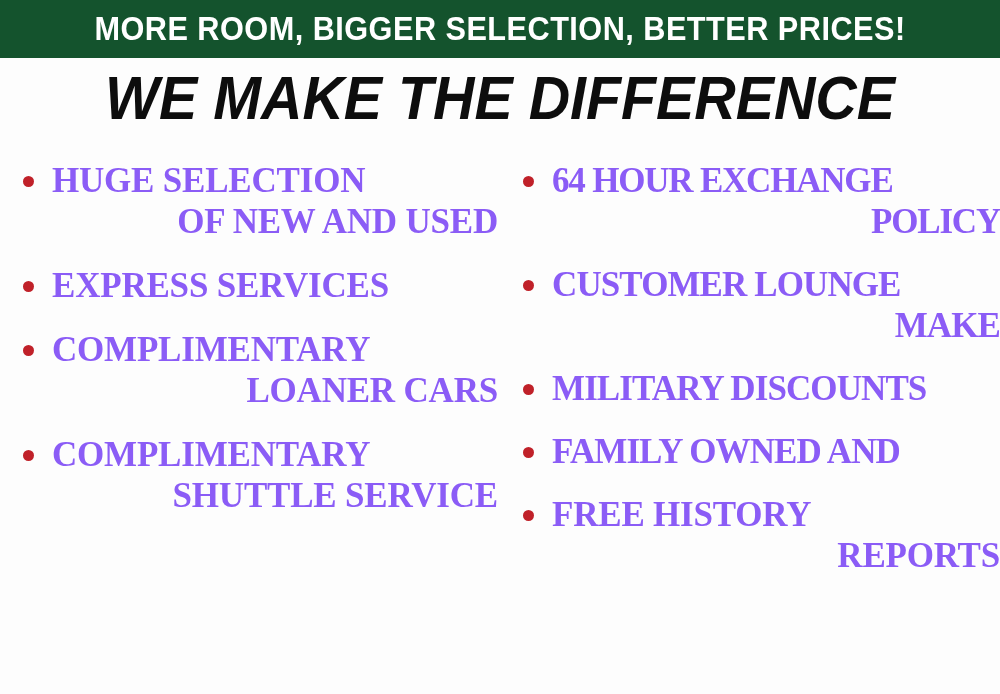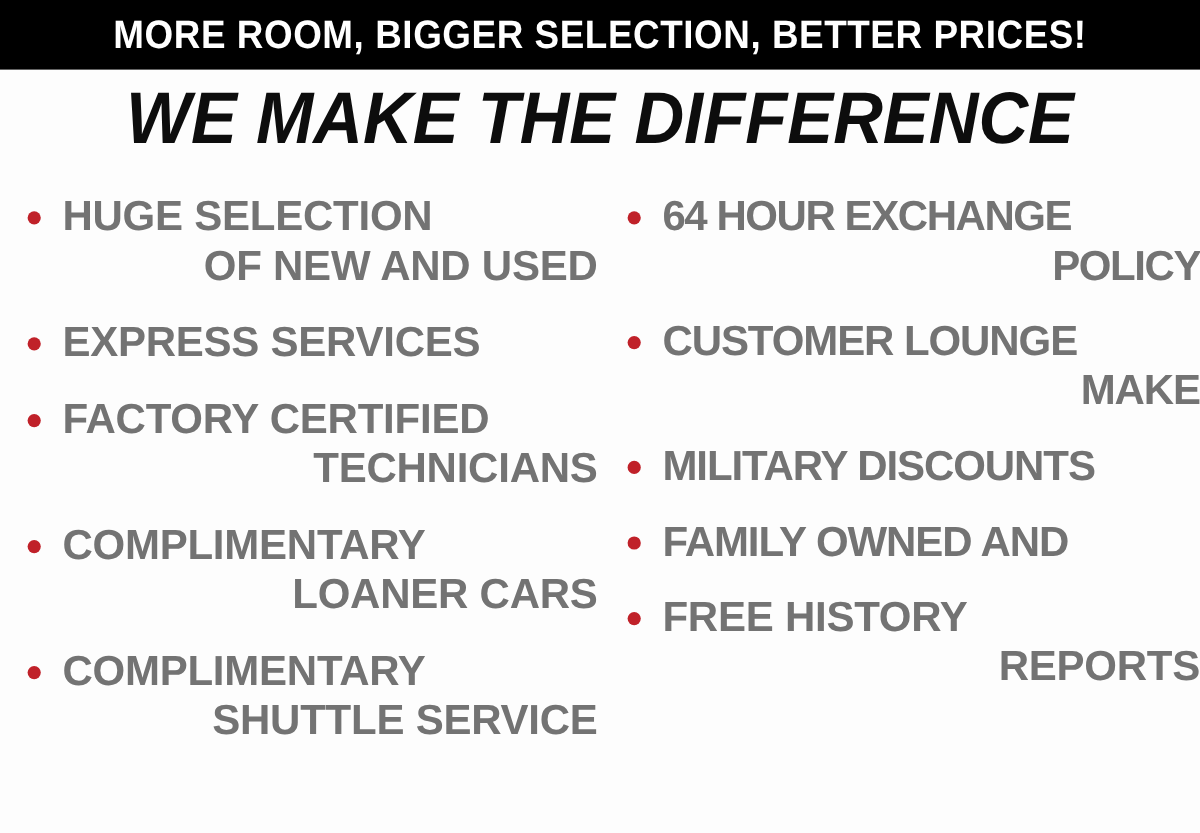--- a/index.html
+++ b/index.html
@@ -17,21 +17,21 @@
     -webkit-font-smoothing: antialiased;
   }
 
   
   #banner {
     position: absolute;
     left: 0;
     top: 0;
     width: 1000px;
     height: 58px;
-    background: #000000;
+    background: #14532d;
     overflow: hidden;
   }
   #banner-text {
     position: absolute;
     left: 0;
     top: 0;
     width: 1000px;
     height: 58px;
     line-height: 58px;
     text-align: center;
@@ -69,22 +69,22 @@
     position: absolute;
     top: 160px;
   }
   #col-left  { left: 18px;  width: 480px; }
   #col-right { left: 518px; width: 482px; }
 
   .bullet-item {
     position: relative;
     display: block;
     padding-left: 34px;
-    color: #737373;
-    font-family: Liberation Sans, sans-serif;
+    color: #8b5cf6;
+    font-family: Liberation Serif, serif;
     font-weight: bold;
     font-size: 35px;
     line-height: 41px;
     letter-spacing: -0.2px;
     white-space: nowrap;
   }
   .bullet-item .dot {
     position: absolute;
     left: 5px;
     top: 16px;
@@ -134,27 +134,20 @@
       </span>
     </div>
 
     <div class="bullet-item">
       <span class="dot"></span>
       <span class="lines">
         <span class="line">EXPRESS SERVICES</span>
       </span>
     </div>
 
-    <div class="bullet-item">
-      <span class="dot"></span>
-      <span class="lines">
-        <span class="line">FACTORY CERTIFIED</span>
-        <span class="line">TECHNICIANS</span>
-      </span>
-    </div>
 
     <div class="bullet-item">
       <span class="dot"></span>
       <span class="lines">
         <span class="line">COMPLIMENTARY</span>
         <span class="line">LOANER CARS</span>
       </span>
     </div>
 
     <div class="bullet-item">

